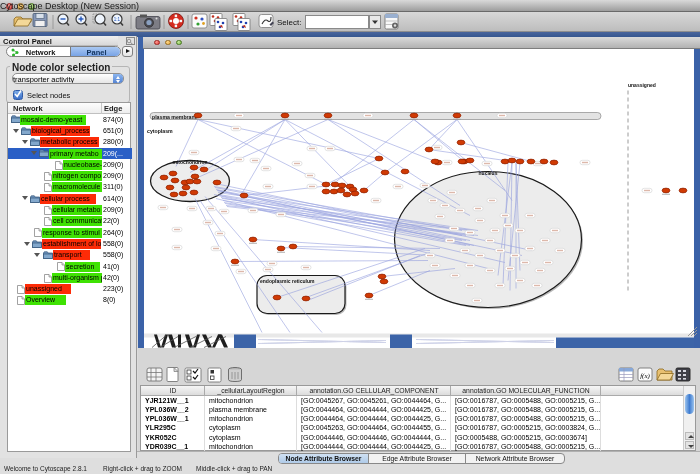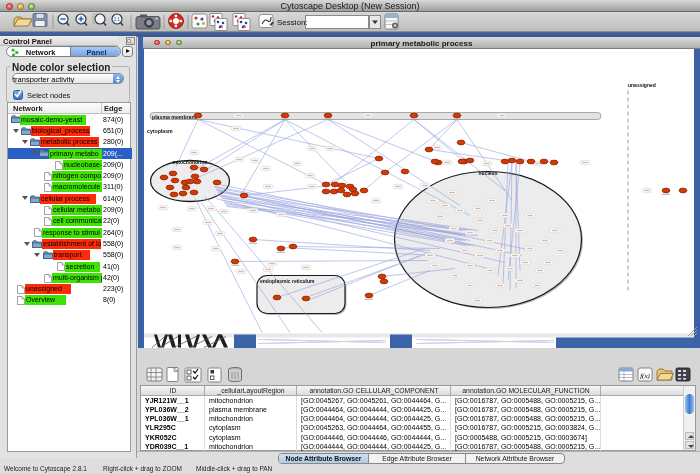--- a/index.html
+++ b/index.html
@@ -5,21 +5,21 @@
 html,body { width:700px; height:474px; overflow:hidden; font-family:"Liberation Sans", sans-serif; }
 .abs { position:absolute; }
 </style></head>
 <body>
 <div class="abs" style="left:0;top:0;width:700px;height:474px;background:#dcdcdc">
 
 <div class="abs" style="left:0;top:0;width:700px;height:12px;background:linear-gradient(#d9d9d9,#9d9d9d);border-bottom:1px solid #6a6a6a">
   <div class="abs" style="left:5.5px;top:2.8px;width:7px;height:7px;border-radius:50%;background:radial-gradient(circle at 35% 30%, #ff9a94, #dd3c35);border:0.5px solid #a02520"></div>
   <div class="abs" style="left:16.5px;top:2.8px;width:7px;height:7px;border-radius:50%;background:radial-gradient(circle at 35% 30%, #ffd98a, #e2a33b);border:0.5px solid #9a6d1e"></div>
   <div class="abs" style="left:27.5px;top:2.8px;width:7px;height:7px;border-radius:50%;background:radial-gradient(circle at 35% 30%, #c8ec9a, #77b544);border:0.5px solid #4a7a22"></div>
-  <div class="abs" style="left:0;top:1px;width:700px;text-align:center;font-size:9px;color:#1a1a1a">Cytoscape Desktop (New Session)</div>
+  <div class="abs" style="left:0;top:1px;width:700px;font-size:9px;color:#1a1a1a">Cytoscape Desktop (New Session)</div>
 </div>
 
 <div class="abs" style="left:0;top:12px;width:700px;height:20px;background:linear-gradient(#d8d8d8,#bdbdbd);border-bottom:1px solid #8e8e8e">
   <svg width="700" height="20" viewBox="0 0 700 20" style="position:absolute;left:0;top:0">
 <g>
           <path d="M14,14 v-7 l2,-2 h5 l2,2 h8 v3 z" fill="#e8c070" stroke="#8a6820" stroke-width="0.8"></path>
           <path d="M14,14 l4,-7 h14 l-4,7 z" fill="#f4d898" stroke="#8a6820" stroke-width="0.8"></path>
         </g>
 <g>
           <rect x="33" y="1.5" width="14" height="13" rx="1" fill="#8898b8" stroke="#46586e" stroke-width="0.8"></rect>
@@ -107,21 +107,21 @@
 <path d="M372,8.5 h6 l-3,3.5 z" fill="#333"></path>
 <g>
           <rect x="385" y="2" width="13" height="15" rx="1.5" fill="#f8f8f8" stroke="#777" stroke-width="0.9"></rect>
           <rect x="385" y="2" width="13" height="4" fill="#9ab0d0"></rect>
           <line x1="385" y1="9" x2="398" y2="9" stroke="#aaa" stroke-width="0.7"></line>
           <line x1="385" y1="12.5" x2="398" y2="12.5" stroke="#aaa" stroke-width="0.7"></line>
           <circle cx="395" cy="13.5" r="3" fill="#666"></circle>
           <circle cx="395" cy="13.5" r="1.2" fill="#ddd"></circle>
         </g>
 </svg>
-  <div class="abs" style="left:277px;top:6px;font-size:8px;color:#111">Session:</div>
+  <div class="abs" style="left:277px;top:6px;font-size:8px;color:#111">Select:</div>
 </div>
 
 <div class="abs" style="left:0;top:32px;width:700px;height:5px;background:linear-gradient(#49659c,#35568f)"></div>
 
 <div class="abs" style="left:0;top:36px;width:137px;height:422px;background:#e2e2e2;border-right:1px solid #9a9a9a;z-index:2">
   <div class="abs" style="left:0;top:0;width:118px;height:10px;background:linear-gradient(#efefef,#d8d8d8);border-bottom:1px solid #bbb">
     <div class="abs" style="left:3px;top:1px;font-size:7.5px;font-weight:bold;color:#111">Control Panel</div>
     <svg width="9" height="8" viewBox="0 0 9 8" style="position:absolute;left:126px;top:1px">
           <rect x="0.5" y="0.5" width="8" height="7" fill="none" stroke="#888" stroke-width="1"></rect>
           <circle cx="3" cy="4" r="1.8" fill="none" stroke="#888" stroke-width="0.9"></circle>
@@ -315,21 +315,20 @@
 </div>
 
 <div class="abs" style="left:138px;top:37px;width:562px;height:311px">
 
   <div class="abs" style="left:0;top:0;width:562px;height:311px;background:#3b62a8"></div>
 
   <div class="abs" style="left:5px;top:0px;width:557px;height:11.5px;background:linear-gradient(#dadada,#b2b2b2);border-bottom:1px solid #7e7e7e">
     <div class="abs" style="left:11px;top:2.5px;width:5.5px;height:5.5px;border-radius:50%;background:radial-gradient(circle at 35% 30%, #ff9a94, #dd3c35);border:0.5px solid #a02520"></div>
     <div class="abs" style="left:22px;top:2.5px;width:5.5px;height:5.5px;border-radius:50%;background:radial-gradient(circle at 35% 30%, #ffd98a, #e2a33b);border:0.5px solid #9a6d1e"></div>
     <div class="abs" style="left:33px;top:2.5px;width:5.5px;height:5.5px;border-radius:50%;background:radial-gradient(circle at 35% 30%, #c8ec9a, #77b544);border:0.5px solid #4a7a22"></div>
-    <div class="abs" style="left:0;top:1.5px;width:557px;text-align:center;font-size:8px;font-weight:bold;color:#1a1a1a">primary metabolic process</div>
   </div>
 
   <div class="abs" style="left:6px;top:11.5px;width:550px;height:299.5px;background:#fff;overflow:hidden">
     <svg width="550" height="300" viewBox="0 0 550 300" style="position:absolute;left:0;top:0">
 <rect x="6" y="63.5" width="451" height="7" rx="3.5" fill="#e3e3e3" stroke="#8a8a8a" stroke-width="0.7"></rect>
 <ellipse cx="46" cy="132.0" rx="39.5" ry="20.5" fill="#ededed" stroke="#1a1a1a" stroke-width="1.3"></ellipse>
 <ellipse cx="345.5" cy="192.0" rx="93.5" ry="68" fill="#b9b9b9"></ellipse>
 <ellipse cx="344" cy="190.5" rx="93.5" ry="68" fill="#ececec" stroke="#1a1a1a" stroke-width="1.2"></ellipse>
 <rect x="114.5" y="228.0" width="88" height="38" rx="10" fill="#b9b9b9"></rect>
 <rect x="113" y="226.5" width="88" height="38" rx="10" fill="#ececec" stroke="#1a1a1a" stroke-width="1.2"></rect>

